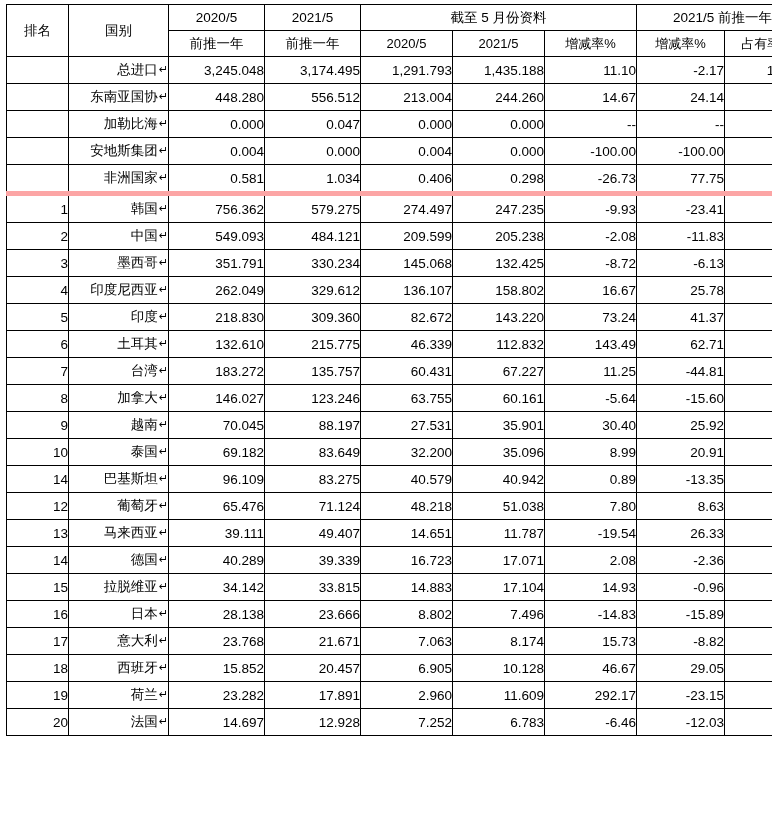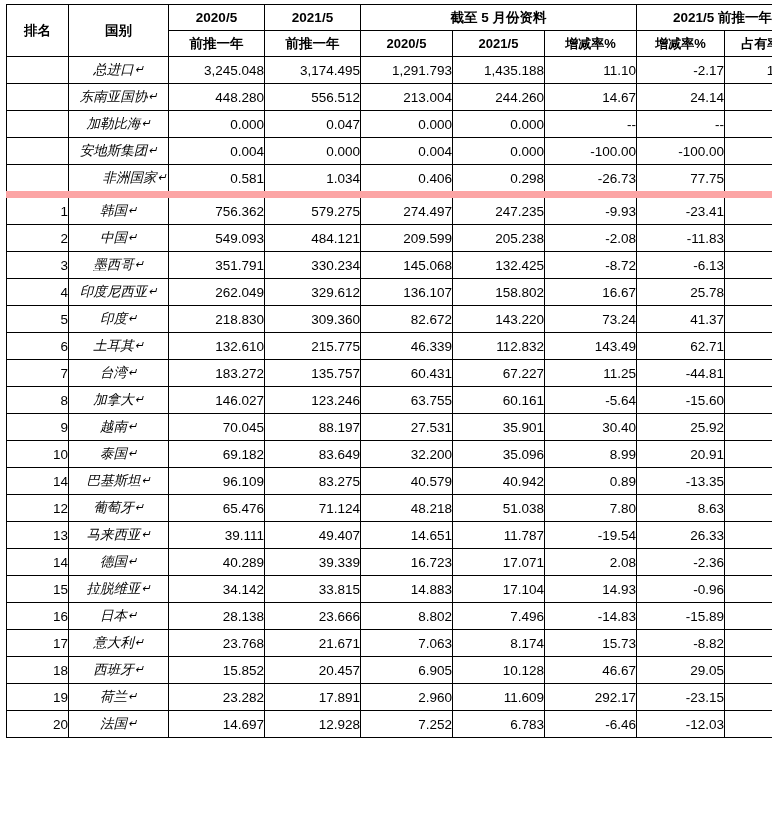--- a/index.html
+++ b/index.html
@@ -41,56 +41,55 @@
     border: 1px solid #000000;
     padding: 0;
     height: 25px;
     line-height: 25px;
     vertical-align: middle;
     white-space: nowrap;
     overflow: hidden;
   }
   
   thead th {
-    font-weight: bold;
+    font-weight: normal;
     text-align: center;
     font-size: 13px;
   }
   .hdr-rank, .hdr-country {
     font-size: 13.5px;
   }
   .hdr-span {
     font-size: 13.5px;
   }
   .num {
     text-align: right;
     padding-right: 6px;
     font-size: 13.5px;
   }
   .rank {
     text-align: right;
     padding-right: 6px;
     font-size: 13.5px;
   }
   .cname {
-    text-align: center;
+    text-align: right;
     padding-left: 5px;
     font-size: 13.5px;
-    font-style: italic;
   }
   .pmark {
     font-size: 11px;
     color: #000;
     display: inline-block;
     transform: translateY(-1px);
     margin-left: 1px;
   }
   
   tr.sep-below td {
-    border-bottom: 7px solid #fca5a5;
+    border-bottom: 5px solid #fca5a5;
     padding-left: 32px;
   }
 </style>
 </head>
 <body>
 
 <div class="sheet">
   <table class="data">
     <colgroup>
       <col class="c-rank">

